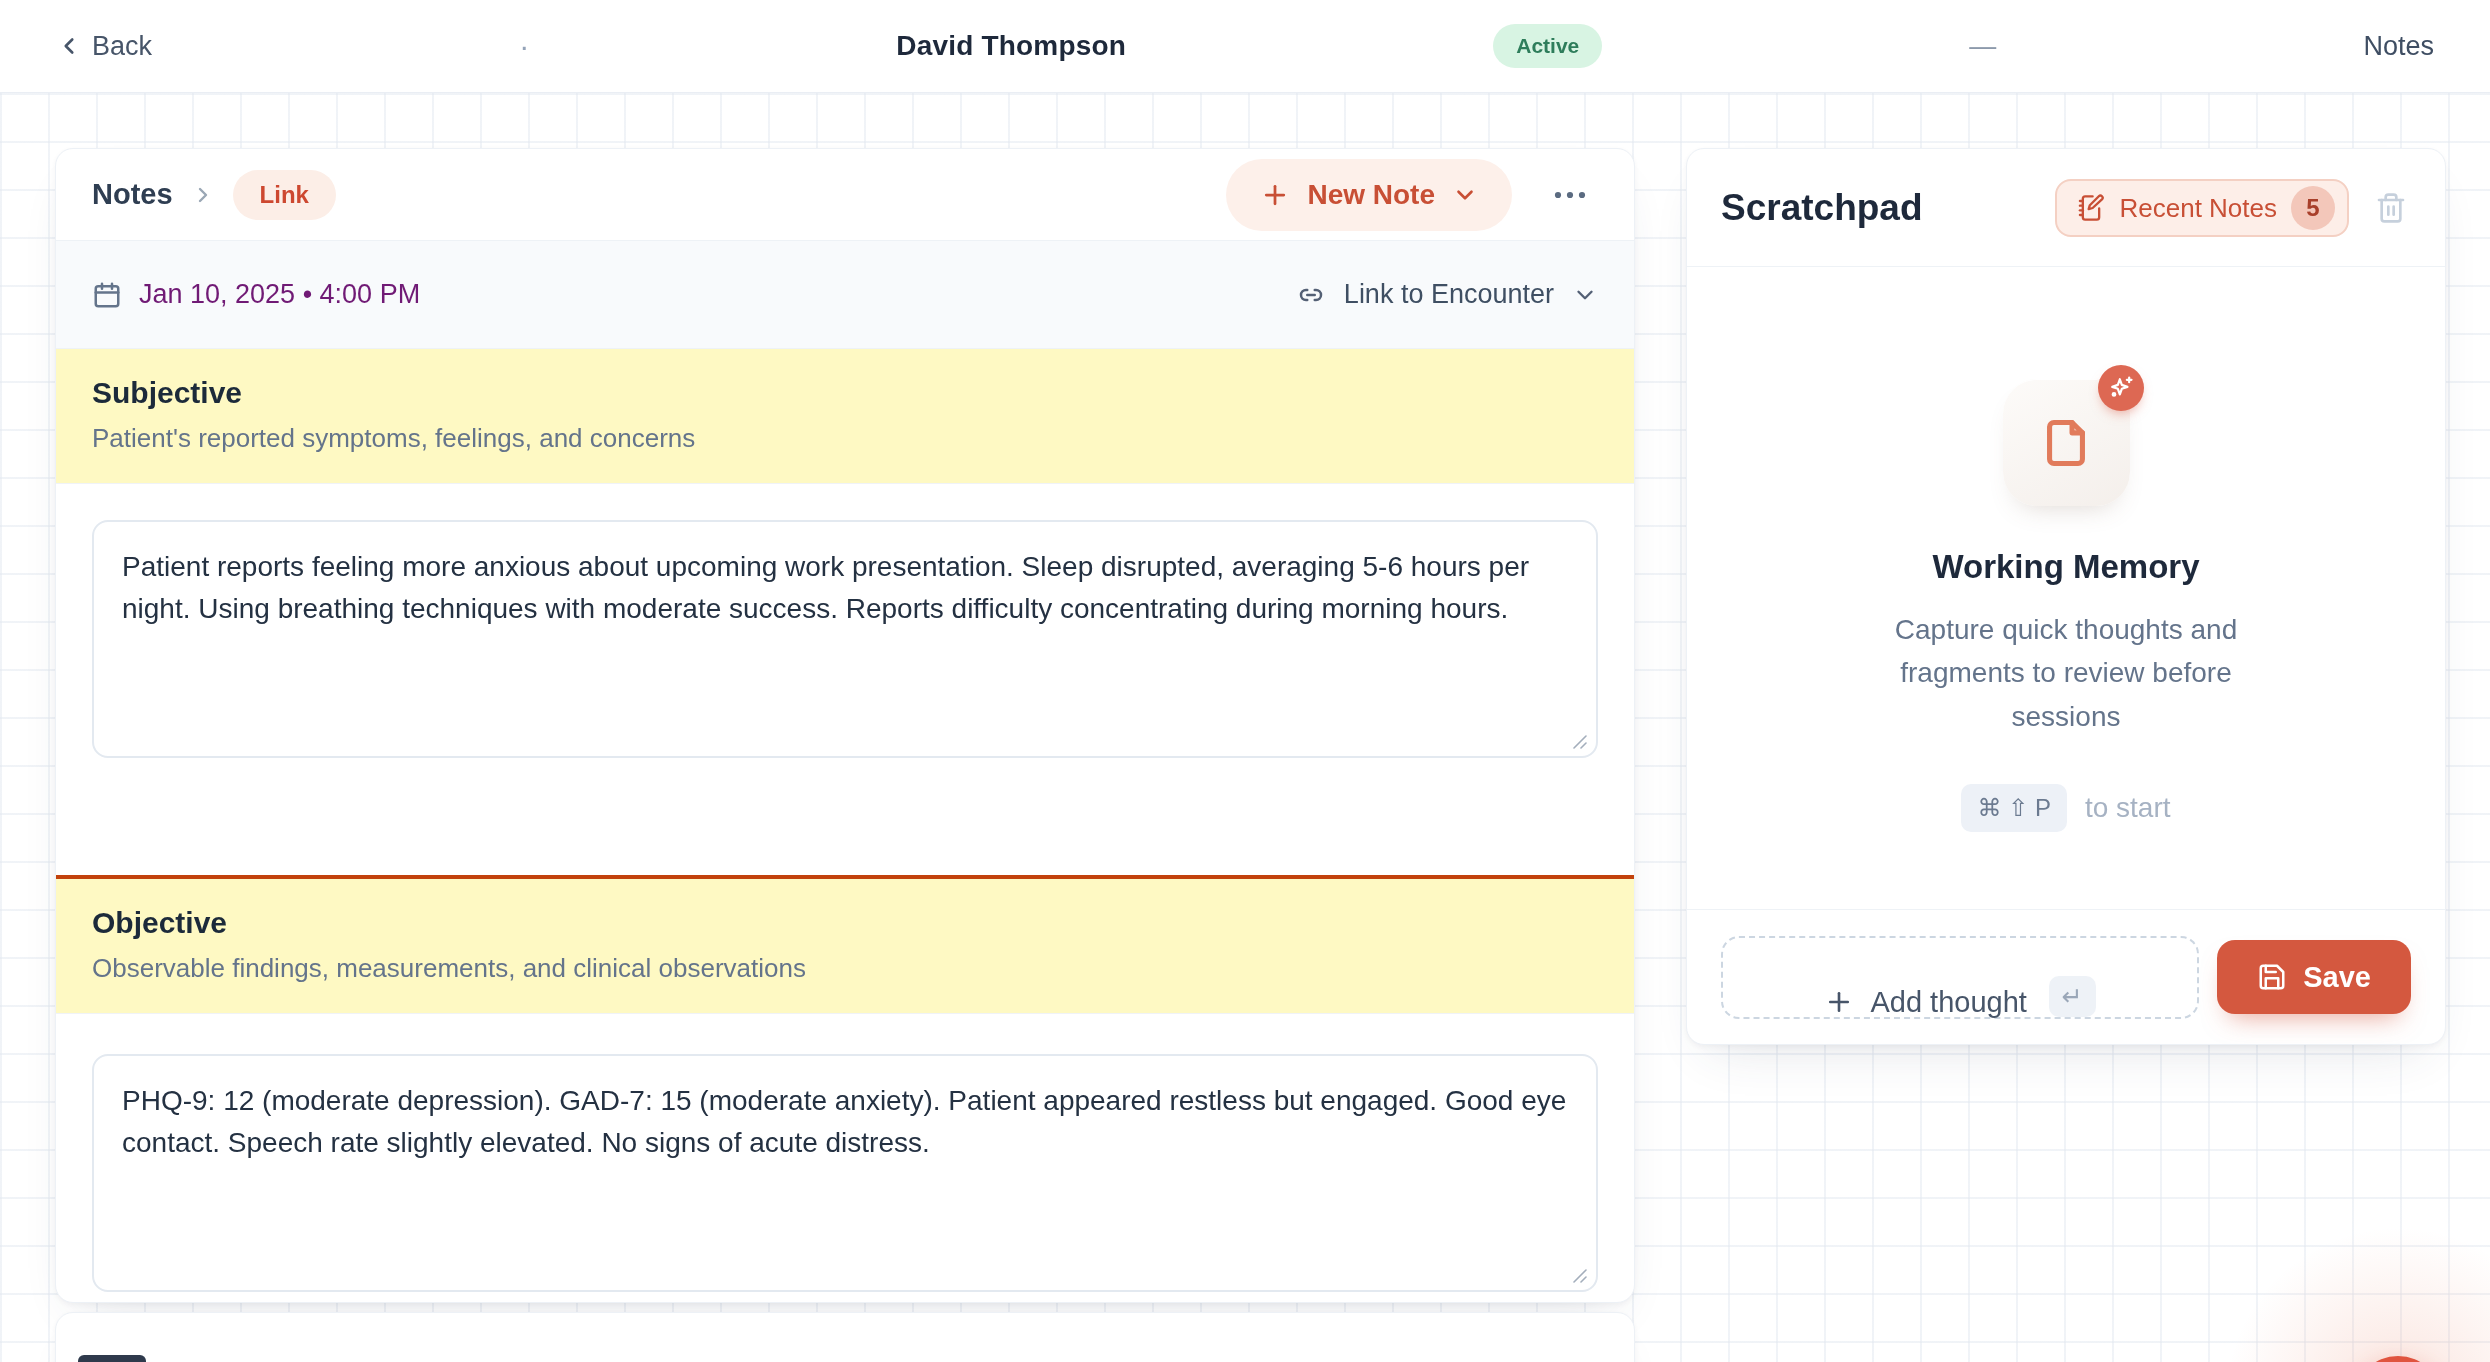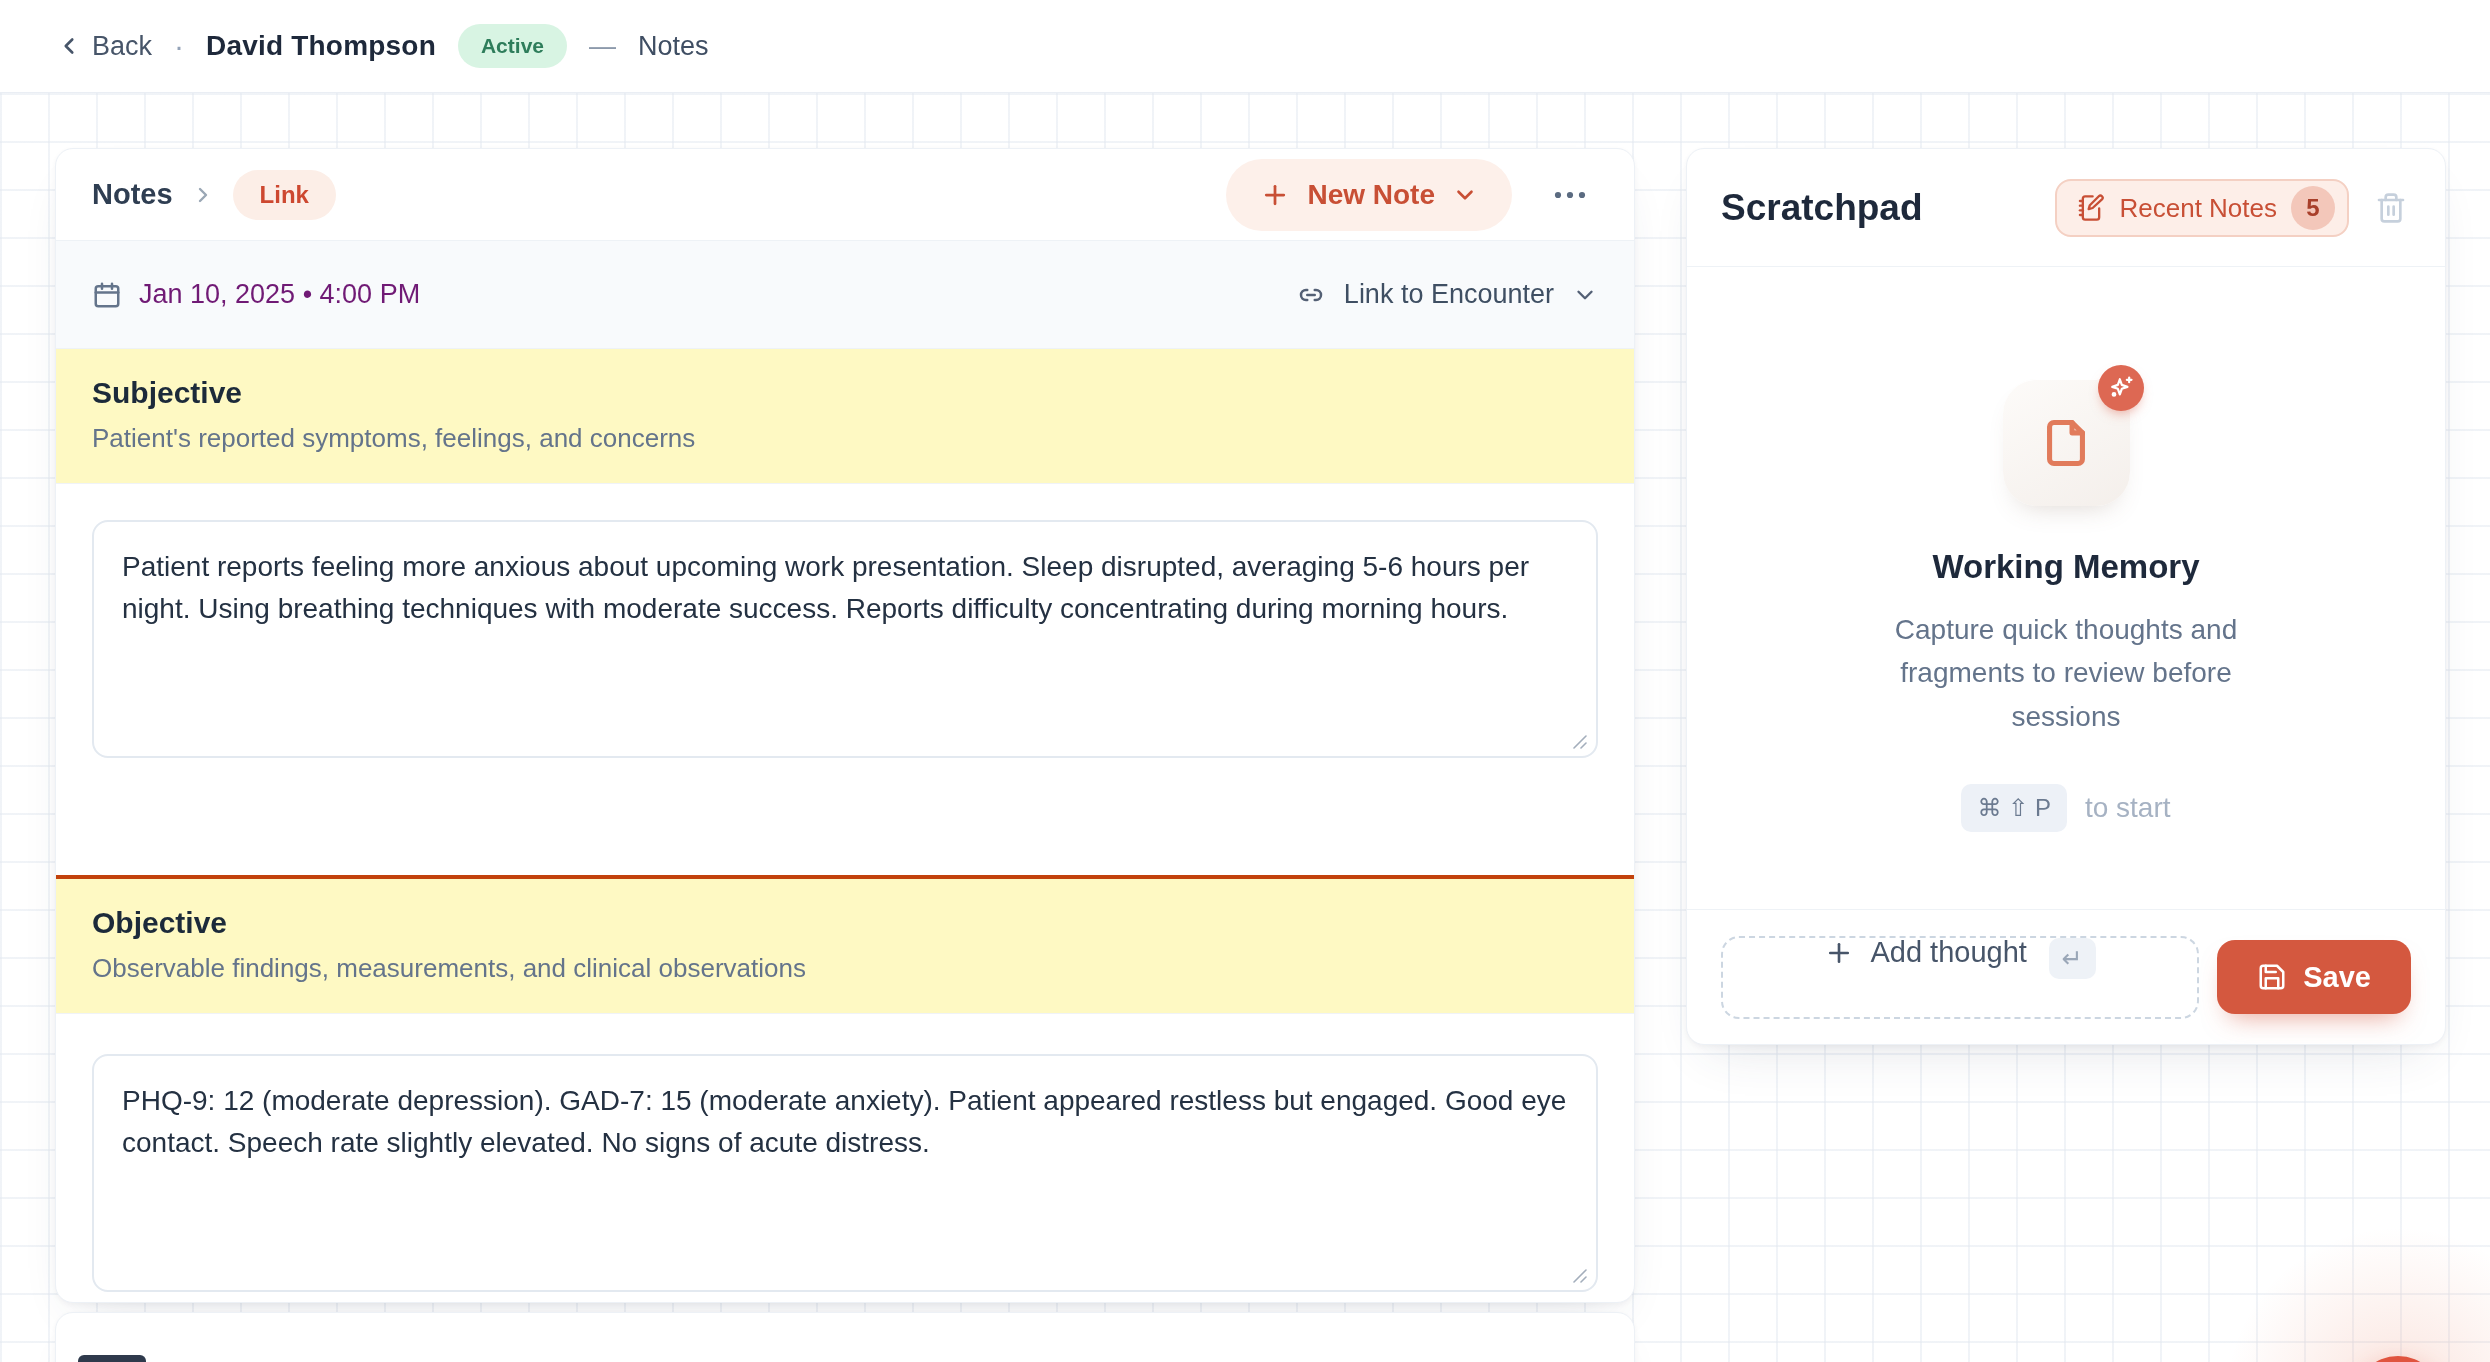--- a/index.html
+++ b/index.html
@@ -8,21 +8,21 @@
     font-family:"Liberation Sans","DejaVu Sans",sans-serif;
     background:#ffffff; color:#1e293b;
     -webkit-font-smoothing:antialiased;
   }
   svg { display:block; }
 
   
   .top-bar{
     height:93px; background:#ffffff; border-bottom:1px solid #eaeef4;
     display:flex; align-items:center; padding:0 56px; gap:22px;
-    position:relative; z-index:5;
+    position:relative; z-index:5;justify-content:space-between;
   }
   .back-btn{ display:flex; align-items:center; gap:10px; background:none; border:none;
     font:500 27px/1 "Liberation Sans","DejaVu Sans",sans-serif; color:#475569; cursor:pointer; }
   .crumb-dot{ color:#94a3b8; font-size:30px; }
   .patient-name{ font-size:28px; font-weight:700; color:#1e293b; letter-spacing:.2px; }
   .badge-active{
     background:#d8f4e3; color:#2e7d5b; font-size:21px; font-weight:600;
     padding:10px 23px; border-radius:999px;
   }
   .head-dash{ color:#8c99ab; font-size:27px; }
@@ -114,21 +114,21 @@
   .wm-desc{ margin-top:22px; max-width:445px; text-align:center; font-size:28px; line-height:1.55; color:#64748b; }
   .kbd-row{ margin-top:46px; display:flex; align-items:center; gap:18px; }
   .kbd{ background:#edf1f7; border-radius:10px; padding:10px 16px; color:#6b7a90; font-size:24px; font-weight:500;
     font-family:"Liberation Sans","DejaVu Sans",sans-serif; }
   .kbd-hint{ color:#a6b2c3; font-size:28px; }
 
   .sp-footer{ flex:0 0 135px; border-top:1px solid #eef2f6; display:flex; align-items:center; gap:18px; padding:0 34px; }
   .add-thought-btn{
     flex:1 1 auto; height:83px; background:transparent; cursor:pointer;
     border:2px dashed #ccd6e1; border-radius:18px;
-    display:flex; align-items:flex-start; justify-content:center; gap:16px;
+    display:flex; align-items:flex-end; justify-content:center; gap:16px;
     color:#475569; font:500 29px/1 "Liberation Sans","DejaVu Sans",sans-serif;
   }
   .enter-kbd{ background:#eef2f7; border-radius:10px; padding:8px 13px; color:#9aa7b8; font-size:25px; margin-left:6px; }
   .save-btn{
     flex:0 0 auto; height:74px; padding:0 40px; border:none; cursor:pointer;
     background:#d4583f; border-radius:18px; color:#ffffff;
     display:flex; align-items:center; gap:16px;
     font:600 29px/1 "Liberation Sans","DejaVu Sans",sans-serif;
     box-shadow:0 14px 26px -12px rgba(212,88,63,.55);
   }

